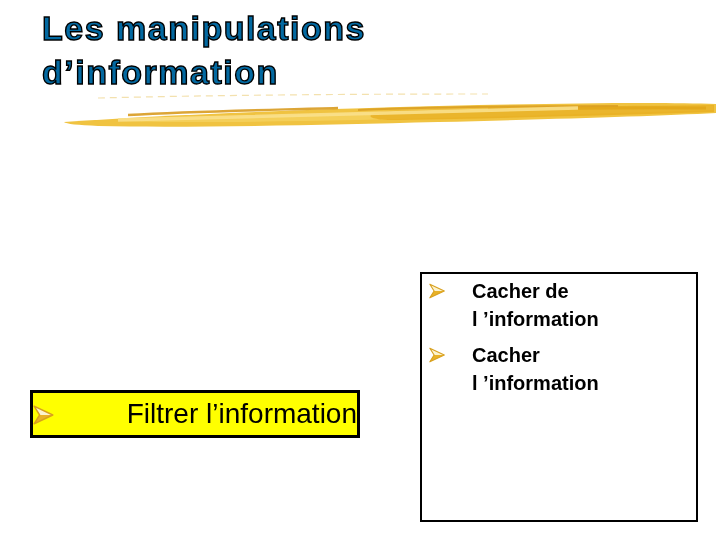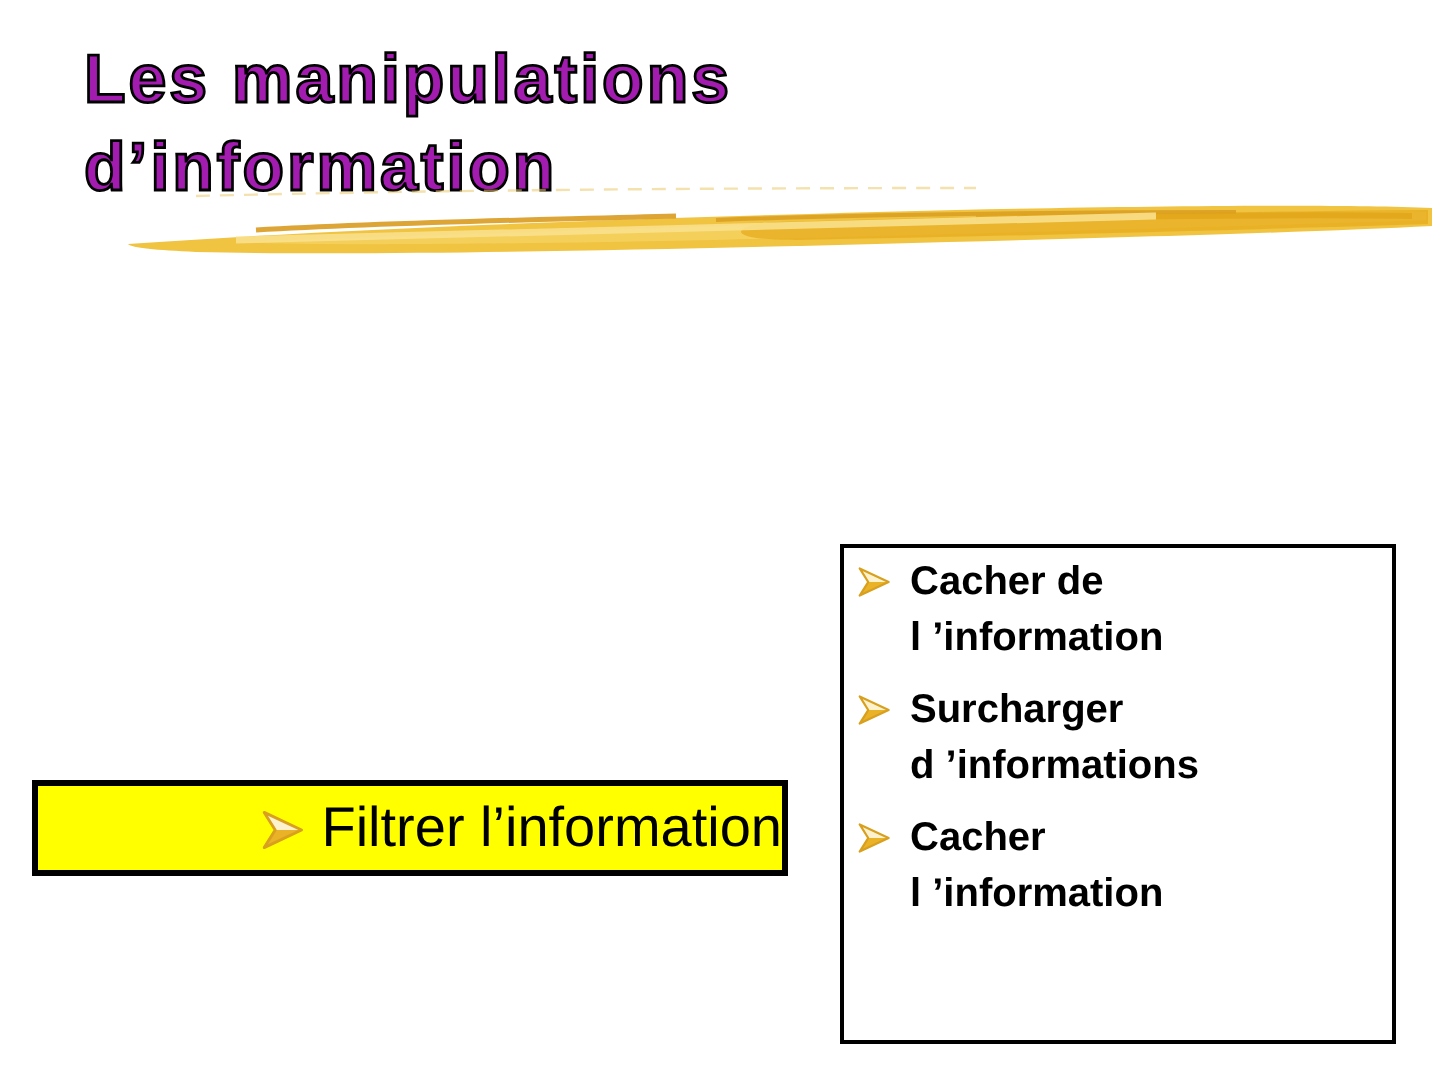--- a/index.html
+++ b/index.html
@@ -11,49 +11,49 @@
   .slide {
     position: relative;
     width: 720px;
     height: 540px;
     background: #ffffff;
     overflow: hidden;
   }
   .title {
     position: absolute;
     left: 42px;
-    top: 18px;
+    top: 6px;
     margin: 0;
     font-size: 34px;
     line-height: 44px;
     font-weight: bold;
-    color: #a21caf;
+    color: #0369a1;
     letter-spacing: 1.5px;
     -webkit-text-stroke: 1.4px #000000;
     white-space: pre-line;
   }
   .brush {
     position: absolute;
     left: 58px;
     top: 92px;
     width: 662px;
     height: 52px;
   }
   .highlight-box {
     position: absolute;
-    left: 16px;
+    left: 30px;
     top: 390px;
-    width: 378px;
+    width: 330px;
     height: 48px;
     box-sizing: border-box;
     background: #FFFF00;
     border: 3px solid #000000;
     display: flex;
     align-items: center;
-    justify-content: flex-end;
+    justify-content: space-between;
     gap: 8px;
   }
   .highlight-box .label {
     font-size: 28px;
     font-weight: normal;
     color: #000000;
     white-space: nowrap;
   }
   .list-box {
     position: absolute;
@@ -63,21 +63,21 @@
     height: 250px;
     box-sizing: border-box;
     background: #ffffff;
     border: 2px solid #000000;
     padding: 3px 4px 0 7px;
     overflow: hidden;
   }
   .list-item {
     display: flex;
     align-items: flex-start;
-    gap: 9px;
+    gap: 26px;
     margin-bottom: 8px;
   }
   .list-item .item-text {
     font-size: 20px;
     font-weight: bold;
     line-height: 28px;
     color: #000000;
     white-space: pre-line;
   }
   .bullet {
@@ -128,31 +128,20 @@
           <path d="M1,1 L18,9 L6,9 Z" fill="#FCF3CE"></path>
           <path d="M6,9 L18,9 L1,17 Z" fill="#E9B227"></path>
           <path d="M1,1 L18,9 L1,17 L6,9 Z" fill="none" stroke="#D8A01E" stroke-width="1.3" stroke-linejoin="round"></path>
         </svg>
       </span>
       <span class="item-text">Cacher de
 l ’information</span>
     </div>
 
 
-    <div class="list-item">
-      <span class="bullet small">
-        <svg viewBox="0 0 20 18">
-          <path d="M1,1 L18,9 L6,9 Z" fill="#FCF3CE"></path>
-          <path d="M6,9 L18,9 L1,17 Z" fill="#E9B227"></path>
-          <path d="M1,1 L18,9 L1,17 L6,9 Z" fill="none" stroke="#D8A01E" stroke-width="1.3" stroke-linejoin="round"></path>
-        </svg>
-      </span>
-      <span class="item-text">Surcharger
-d ’informations</span>
-    </div>
 
     <div class="list-item">
       <span class="bullet small">
         <svg viewBox="0 0 20 18">
           <path d="M1,1 L18,9 L6,9 Z" fill="#FCF3CE"></path>
           <path d="M6,9 L18,9 L1,17 Z" fill="#E9B227"></path>
           <path d="M1,1 L18,9 L1,17 L6,9 Z" fill="none" stroke="#D8A01E" stroke-width="1.3" stroke-linejoin="round"></path>
         </svg>
       </span>
       <span class="item-text">Cacher

